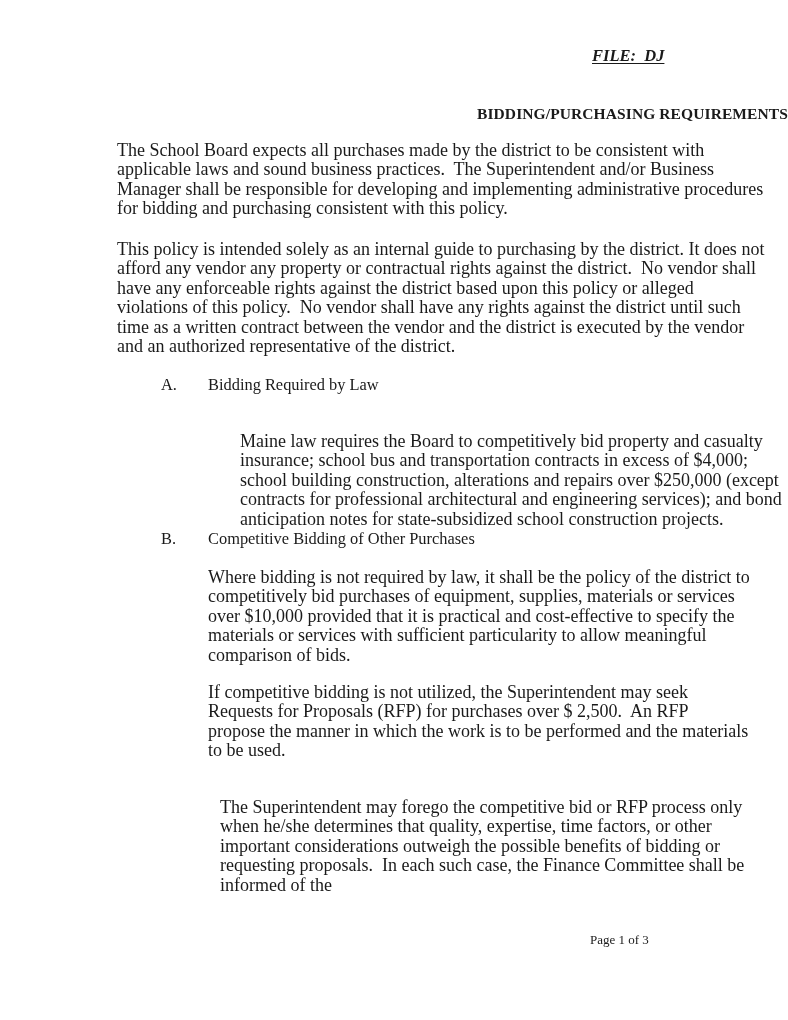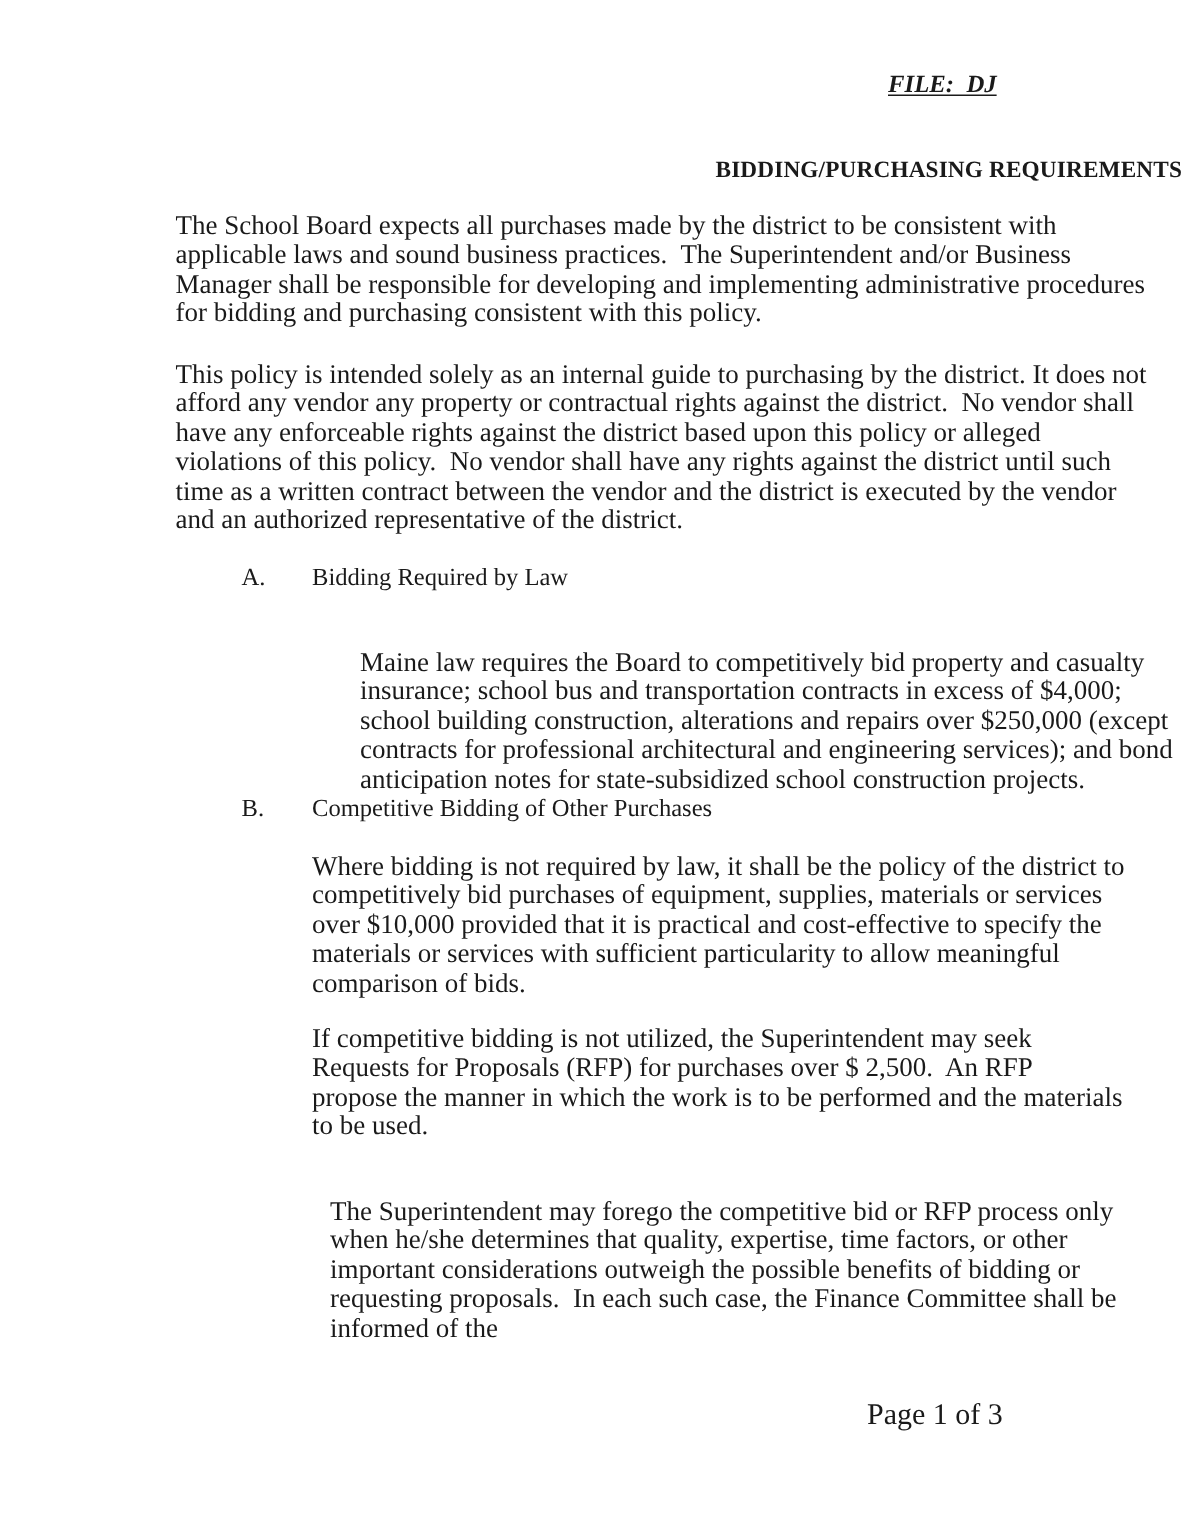--- a/index.html
+++ b/index.html
@@ -65,23 +65,23 @@
     .sec-a-letter { left: 161px; top: 375px; }
     .sec-a-title { left: 208px; top: 375px; }
     .sec-b-letter { left: 161px; top: 529px; }
     .sec-b-title { left: 208px; top: 529px; }
     .p3 { left: 208px; top: 432px; margin-left: 32px; }
     .p4 { left: 208px; top: 568px; }
     .p5 { left: 208px; top: 683px; }
     .p6 { left: 220px; top: 798px; }
     .footer {
       position: absolute;
-      left: 578px;
+      left: 590px;
       top: 932px;
-      font-size: 20px;
+      font-size: 13px;
       white-space: pre;
     }
   </style>
 </head>
 <body>
 
 <div class="page">
 
   <div class="file-code">FILE:  DJ</div>
 

